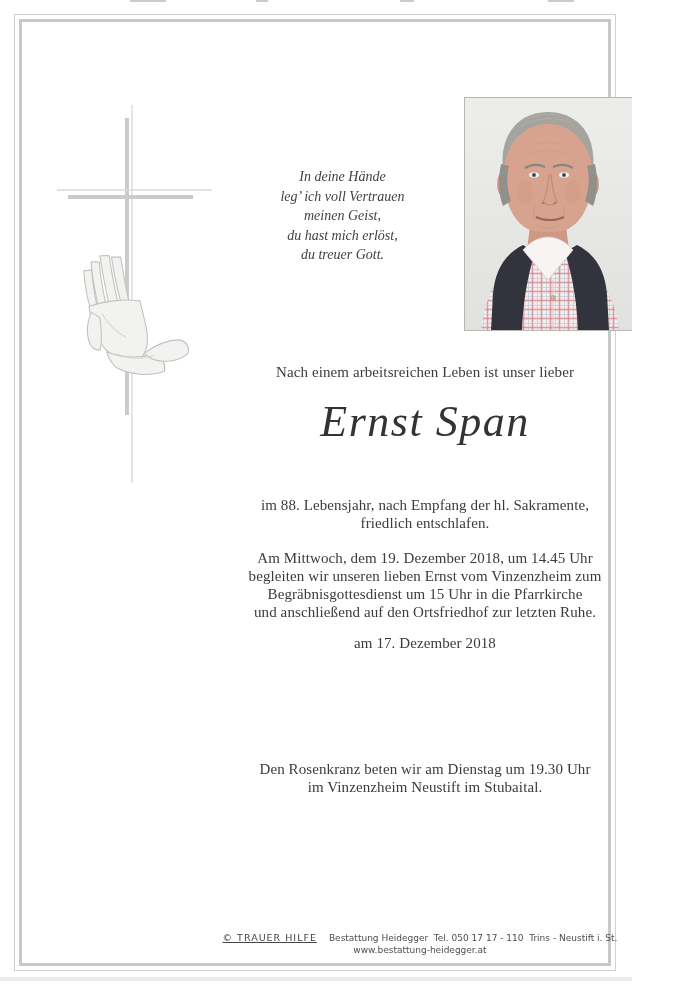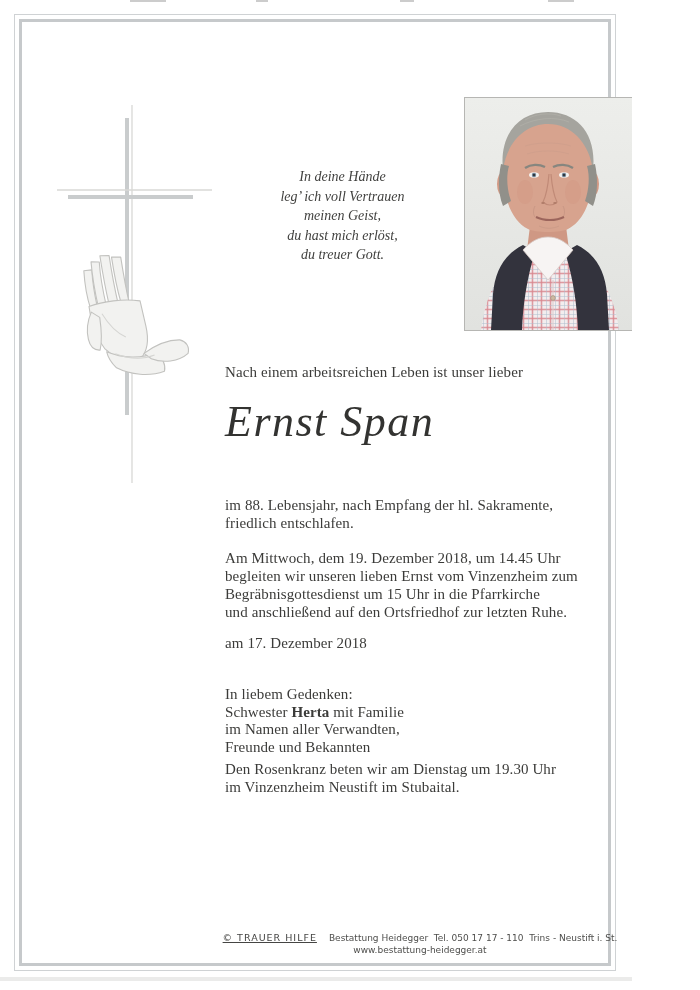--- a/index.html
+++ b/index.html
@@ -15,21 +15,21 @@
   .left-art{position:absolute;left:50px;top:100px;width:170px;height:390px;}
   .left-art svg{width:100%;height:100%;}
 
   .photo{position:absolute;left:464px;top:97px;width:170px;height:232px;
         border:1px solid #b6b6b3;background:#e9e9e6;}
   .photo svg{display:block;width:100%;height:100%;}
 
   .psalm{position:absolute;left:240px;top:167px;width:205px;text-align:center;
         font-style:italic;font-size:14px;line-height:19.5px;color:#41413f;}
 
-  .col{position:absolute;left:225px;width:400px;
+  .col{position:absolute;left:225px;width:400px;text-align:center;
         font-size:15px;line-height:18px;letter-spacing:.1px;}
   .intro{top:363px;}
   .name{top:396px;font-style:italic;font-size:44px;line-height:52px;
         letter-spacing:1.5px;color:#333331;}
   .death{top:496px;}
   .funeral{top:549px;}
   .place{top:634px;}
   .memorial{top:686px;line-height:17.5px;}
   .memorial b{font-weight:bold;}
   .rosary{top:760px;}
@@ -156,26 +156,20 @@
     <div>Am Mittwoch, dem 19. Dezember 2018, um 14.45 Uhr</div>
     <div>begleiten wir unseren lieben Ernst vom Vinzenzheim zum</div>
     <div>Begräbnisgottesdienst um 15 Uhr in die Pfarrkirche</div>
     <div>und anschließend auf den Ortsfriedhof zur letzten Ruhe.</div>
   </div>
 
   <div class="col place">
     <div>am 17. Dezember 2018</div>
   </div>
 
-  <div class="col memorial">
-    <div>In liebem Gedenken:</div>
-    <div><span>Schwester </span><b>Herta</b><span> mit Familie</span></div>
-    <div>im Namen aller Verwandten,</div>
-    <div>Freunde und Bekannten</div>
-  </div>
 
   <div class="col rosary">
     <div>Den Rosenkranz beten wir am Dienstag um 19.30 Uhr</div>
     <div>im Vinzenzheim Neustift im Stubaital.</div>
   </div>
 
   <div class="footer">
     <div class="footer-line1"><span class="footer-logo">© TRAUER HILFE</span><span>Bestattung Heidegger  Tel. 050 17 17 - 110  Trins - Neustift i. St.</span></div>
     <div class="footer-line2">www.bestattung-heidegger.at</div>
   </div>

